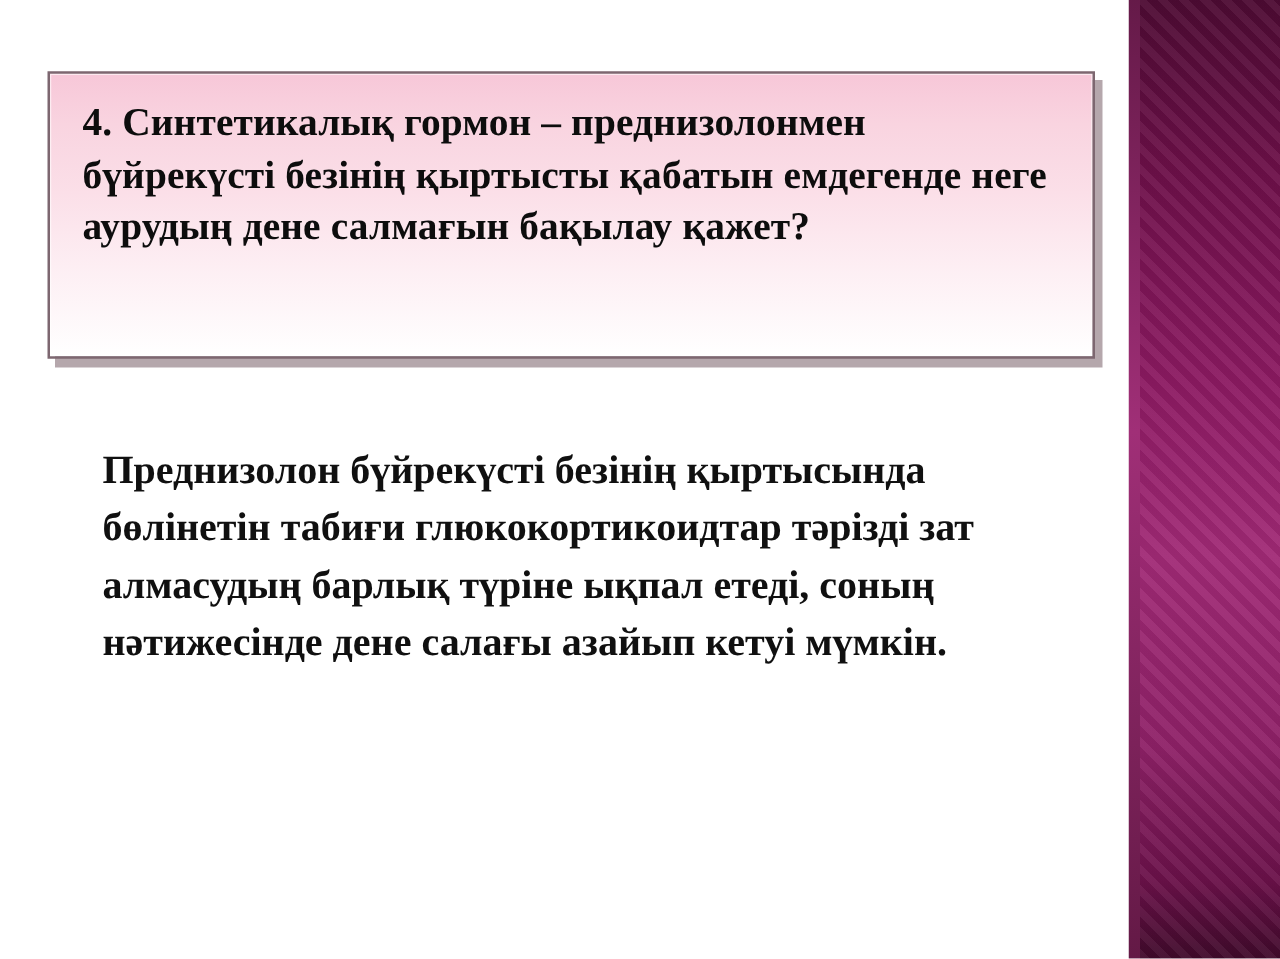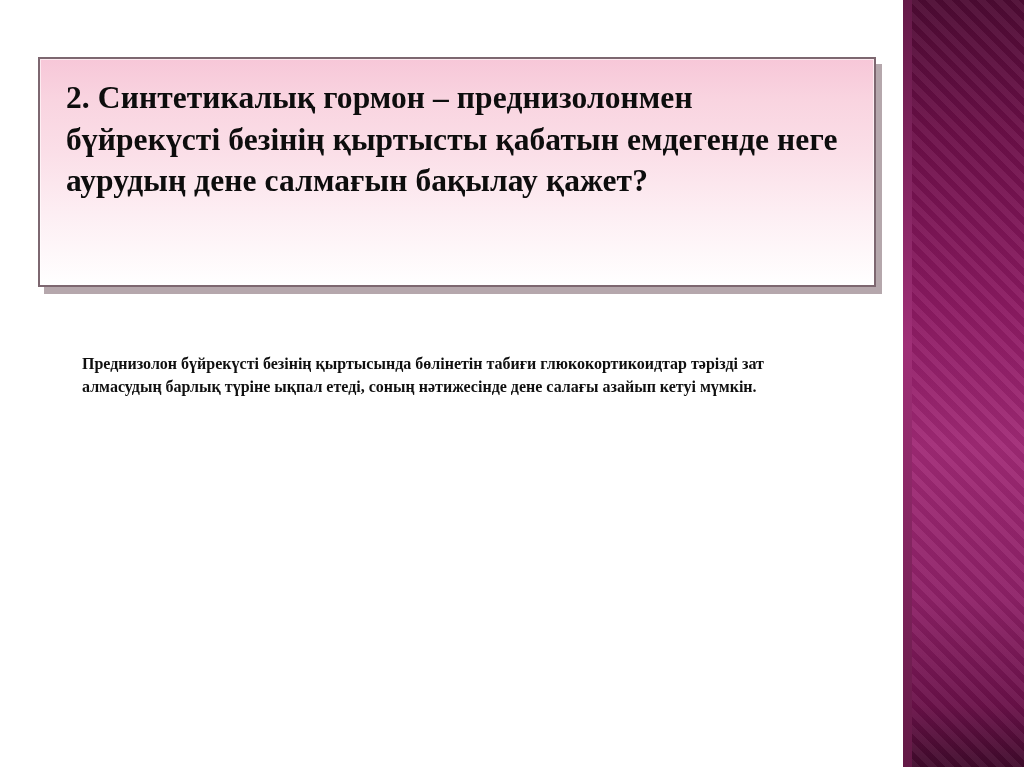--- a/index.html
+++ b/index.html
@@ -92,36 +92,36 @@
 
   
   .body-block {
     position: absolute;
     left: 82px;
     top: 352px;
     width: 760px;
   }
   .body-text {
     font-family: "Liberation Serif", serif;
-    font-size: 16px;
+    font-size: 32px;
     font-weight: bold;
     line-height: 1.44;
     color: #101010;
   }
 </style>
 </head>
 <body>
 
 <div class="slide">
 
   <div class="right-band-edge"></div>
   <div class="right-band"></div>
 
   <div class="title-shadow"></div>
   <div class="title-box">
-    <div class="title-text">2. Синтетикалық гормон – преднизолонмен бүйрекүсті безінің қыртысты қабатын емдегенде неге аурудың дене салмағын бақылау қажет?</div>
+    <div class="title-text">4. Синтетикалық гормон – преднизолонмен бүйрекүсті безінің қыртысты қабатын емдегенде неге аурудың дене салмағын бақылау қажет?</div>
   </div>
 
   <div class="body-block">
     <div class="body-text">Преднизолон бүйрекүсті безінің қыртысында бөлінетін табиғи глюкокортикоидтар тәрізді зат алмасудың барлық түріне ықпал етеді, соның нәтижесінде дене салағы азайып кетуі мүмкін.</div>
   </div>
 
 </div>
 
 </body></html>

